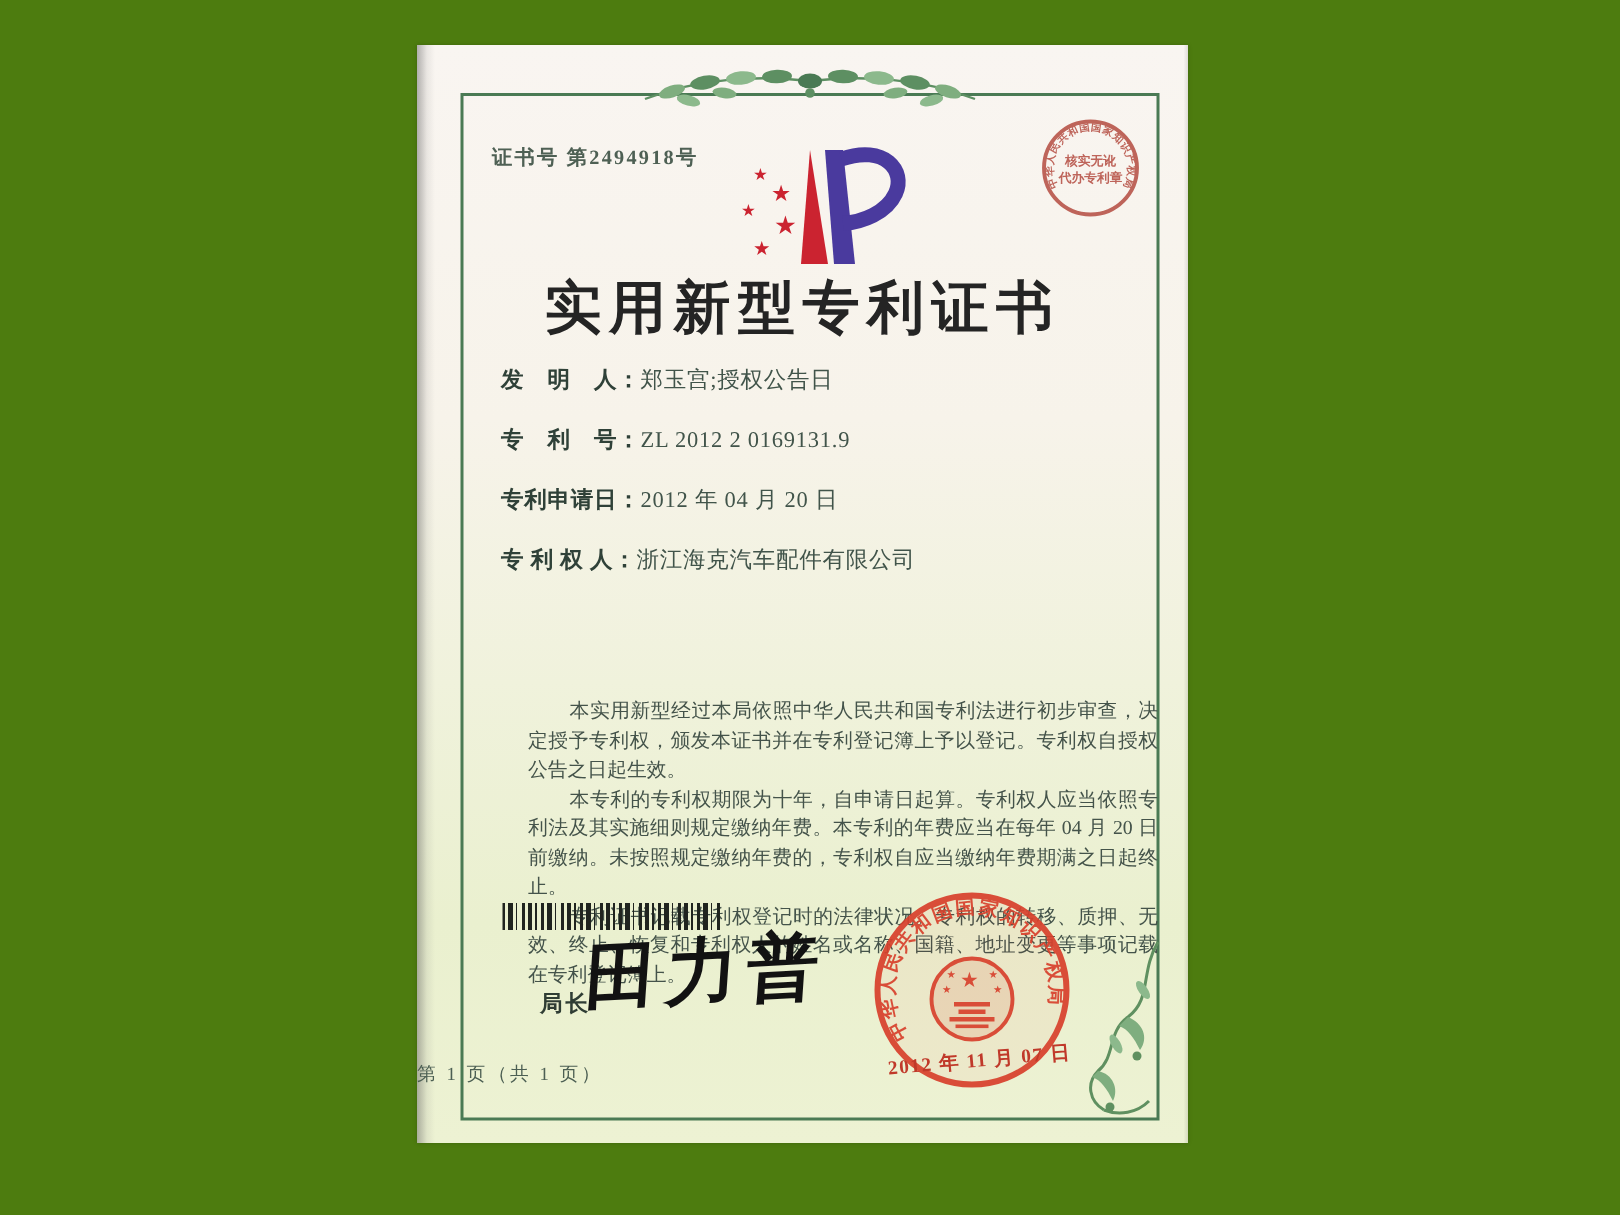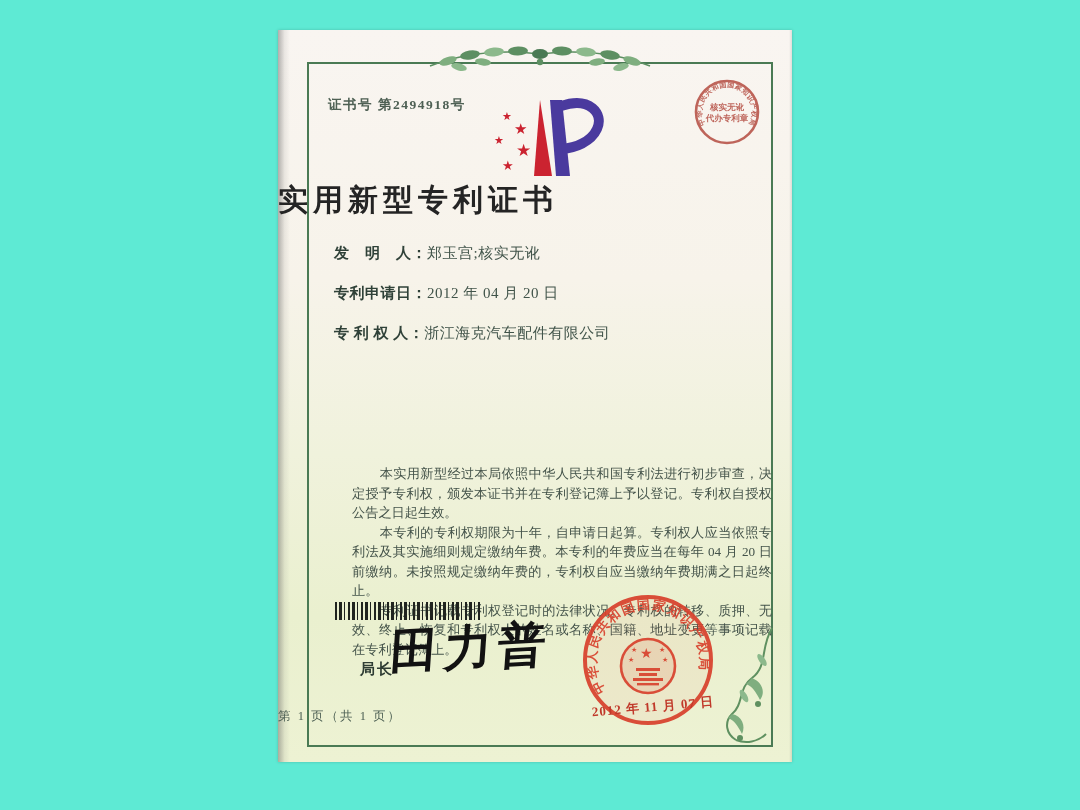--- a/index.html
+++ b/index.html
@@ -1,21 +1,21 @@
 <!DOCTYPE html>
 <html><head>
 <meta charset="utf-8">
 <style>
   html,body{margin:0;padding:0;}
   body{
     width:1080px;height:810px;background:#ffffff;
     font-family:"Liberation Serif","DejaVu Serif",serif;
     overflow:hidden;
   }
-  .canvas{position:relative;width:1080px;height:810px;background:#5eead4;}
+  .canvas{position:relative;width:1080px;height:810px;background:#4d7c0f;}
 
   .page{
     position:absolute;left:278px;top:30px;width:514px;height:732px;
     background:linear-gradient(180deg,#f9f5f1 0%,#f7f3ea 34%,#f0f2dc 58%,#eaf0cf 80%,#edf2d3 100%);
     box-shadow:0 0 3px rgba(0,0,0,.18);
   }
   .page::before{ 
     content:"";position:absolute;left:0;top:0;bottom:0;width:12px;
     background:linear-gradient(90deg,rgba(90,90,90,.45),rgba(120,120,120,.12) 55%,rgba(255,255,255,0));
   }
@@ -33,22 +33,22 @@
   .corner-ornament{position:absolute;left:438px;top:596px;width:62px;height:120px;}
 
   .cert-no{
     position:absolute;left:50px;top:66px;
     font-size:13.5px;letter-spacing:1.5px;color:#4e6054;font-weight:bold;
   }
 
   .logo{position:absolute;left:200px;top:64px;width:130px;height:88px;}
 
   .title{
-    position:absolute;left:0;top:150px;width:100%;text-align:left;
-    font-size:30px;font-weight:bold;color:#242424;letter-spacing:5px;
+    position:absolute;left:0;top:150px;width:100%;text-align:center;
+    font-size:38px;font-weight:bold;color:#242424;letter-spacing:5px;
   }
 
   .fields{position:absolute;left:56px;top:214px;width:400px;}
   .field-row{height:40px;font-size:15px;white-space:nowrap;}
   .field-label{font-weight:bold;color:#2f4138;letter-spacing:.5px;}
   .field-value{color:#41544a;letter-spacing:.5px;}
 
   .body-text{
     position:absolute;left:50px;top:434px;width:420px;
     font-size:13.2px;line-height:19.5px;color:#44534a;text-align:justify;margin-left:24px;
@@ -136,21 +136,24 @@
       <text x="24" y="76" font-size="13" fill="#cb2330">★</text>
       <path d="M62,6 L74,82 L56,82 Z" fill="#cb2330"></path>
       <path d="M78,82 L72,6 L84,6 L92,82 Z" fill="#4a3a9e"></path>
       <path d="M83,12 C112,2 126,20 119,35 C113,48 97,54 84,55" fill="none" stroke="#4a3a9e" stroke-width="10"></path>
     </svg>
 
     <div class="title">实用新型专利证书</div>
 
     <div class="fields">
       <div class="field-row">
-        <span class="field-label">发　明　人：</span><span class="field-value">郑玉宫;核实无讹</span>
+        <span class="field-label">发　明　人：</span><span class="field-value">郑玉宫;授权公告日</span>
+      </div>
+      <div class="field-row">
+        <span class="field-label">专　利　号：</span><span class="field-value">ZL 2012 2 0169131.9</span>
       </div>
       <div class="field-row">
         <span class="field-label">专利申请日：</span><span class="field-value">2012 年 04 月 20 日</span>
       </div>
       <div class="field-row">
         <span class="field-label">专 利 权 人：</span><span class="field-value">浙江海克汽车配件有限公司</span>
       </div>
     </div>
 
     <div class="body-text">

